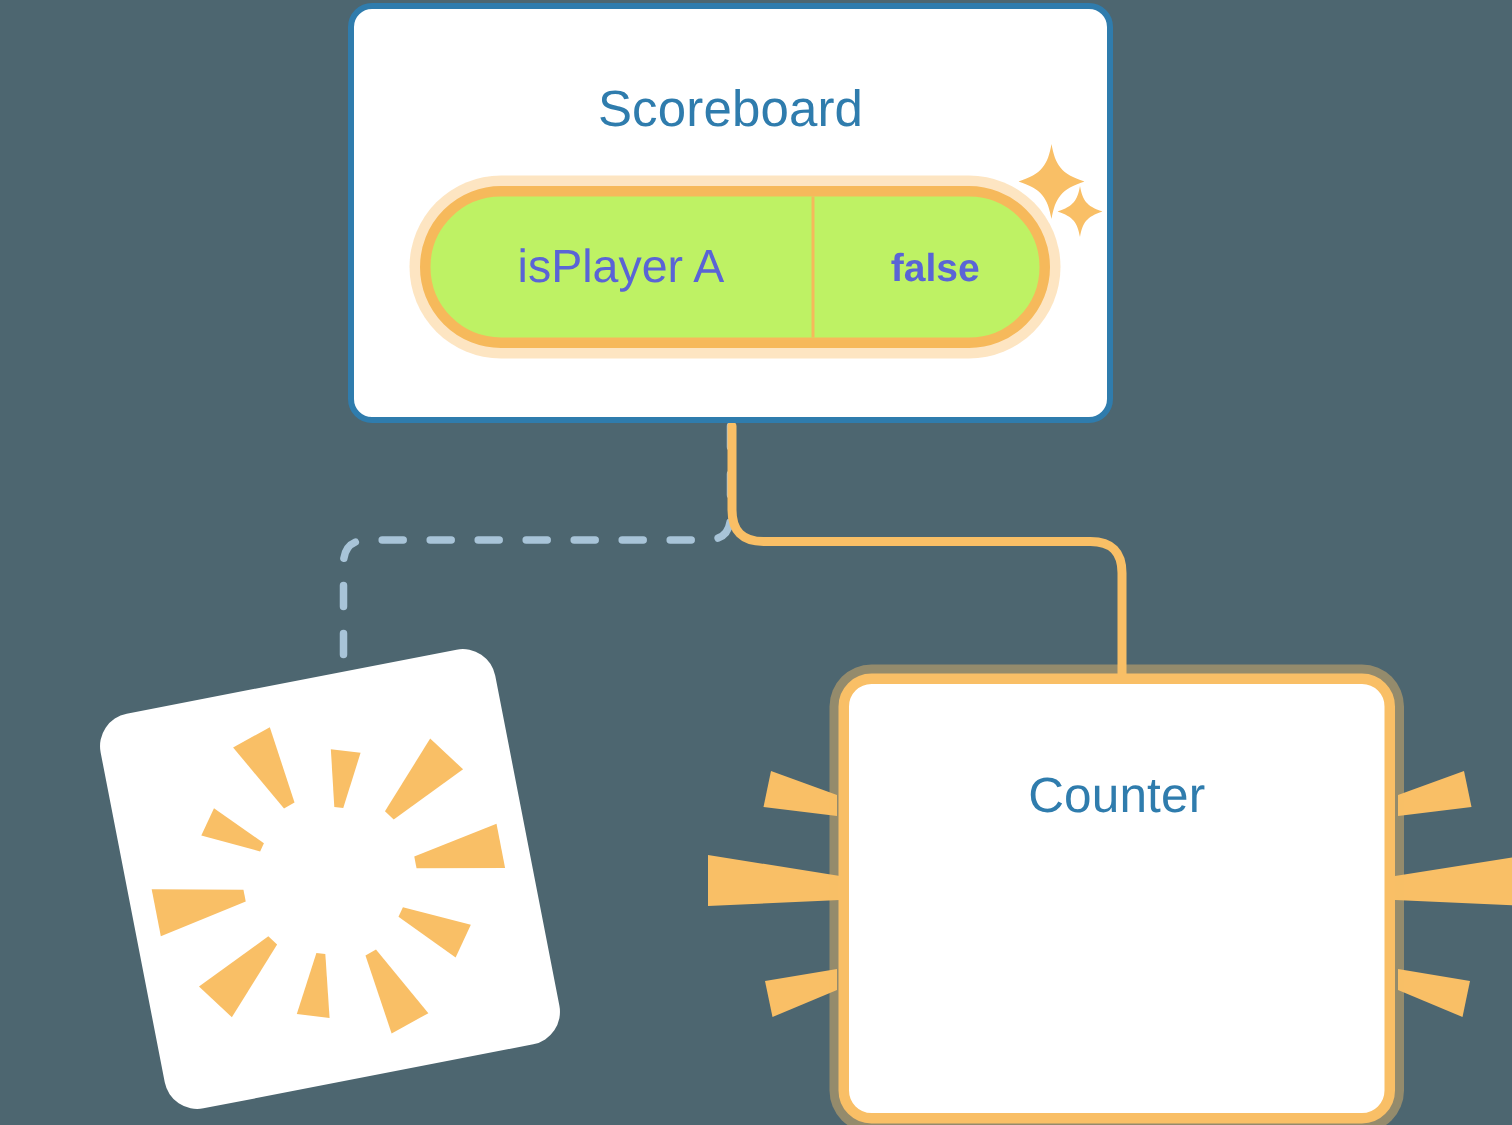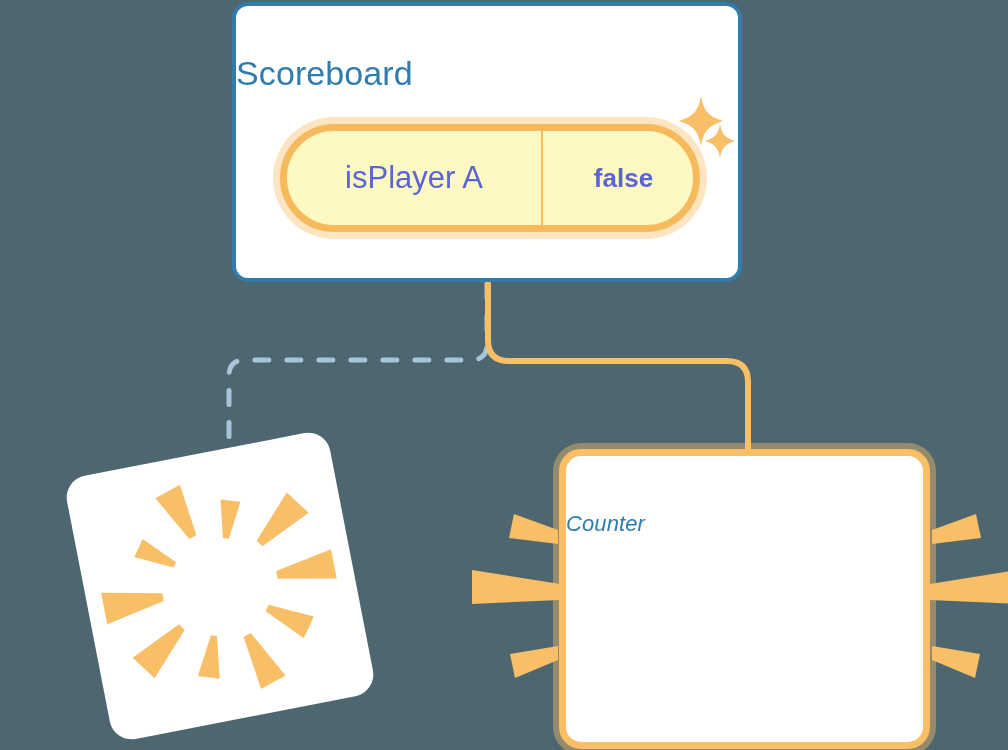--- a/index.html
+++ b/index.html
@@ -72,33 +72,34 @@
     border-radius: 22px;
     transform: rotate(-11deg);
     z-index: 3;
     overflow: hidden;
   }
 
   .card-title {
     position: absolute;
     left: 0;
     width: 100%;
+    text-align: center;
     color: #2f7cad;
     font-weight: 400;
     letter-spacing: 0.1px;
   }
   #scoreboard-title { top: 48px;  font-size: 34px; }
-  #counter-title    { top: 55px;  font-size: 22px; font-style: italic; }
+  #counter-title    { top: 55px;  font-size: 33px; }
 
   
   .pill {
     position: absolute;
     display: flex;
     align-items: stretch;
-    background: #fef9c3;
+    background: #bef264;
     box-sizing: border-box;
   }
   .pill-key, .pill-val {
     display: flex;
     align-items: center;
     justify-content: center;
     white-space: nowrap;
     color: #5a64d6;
   }
 

